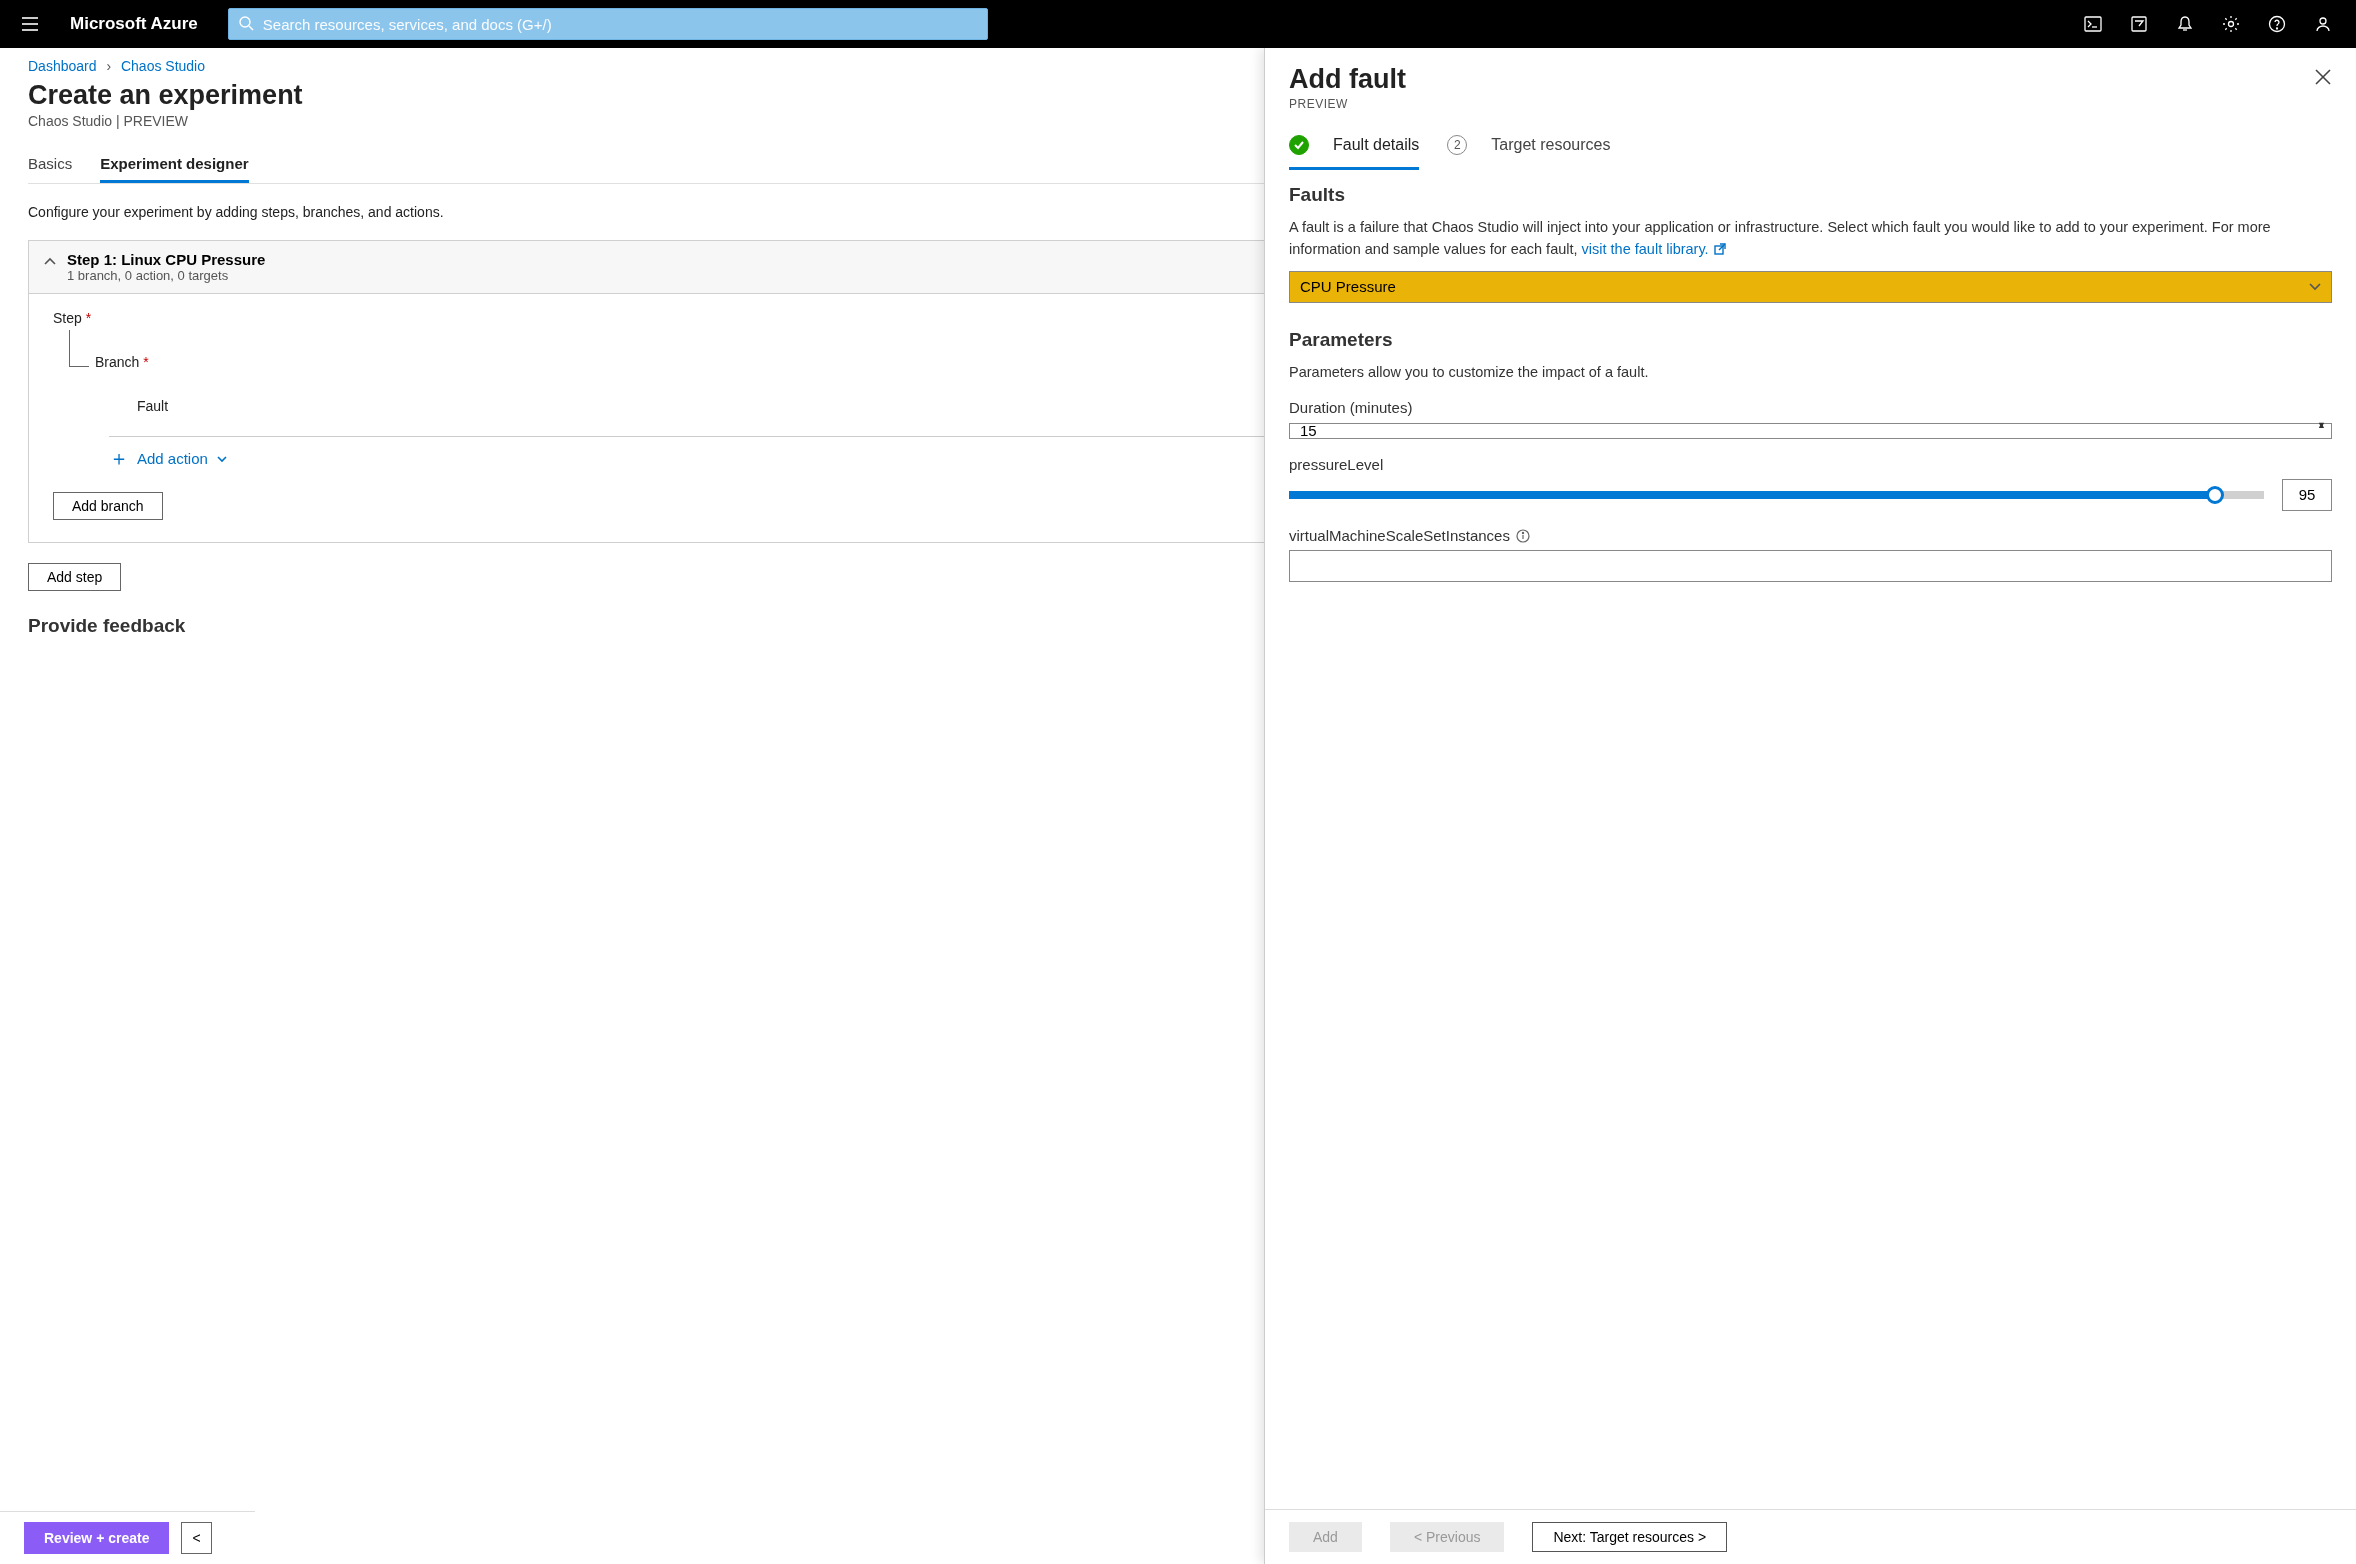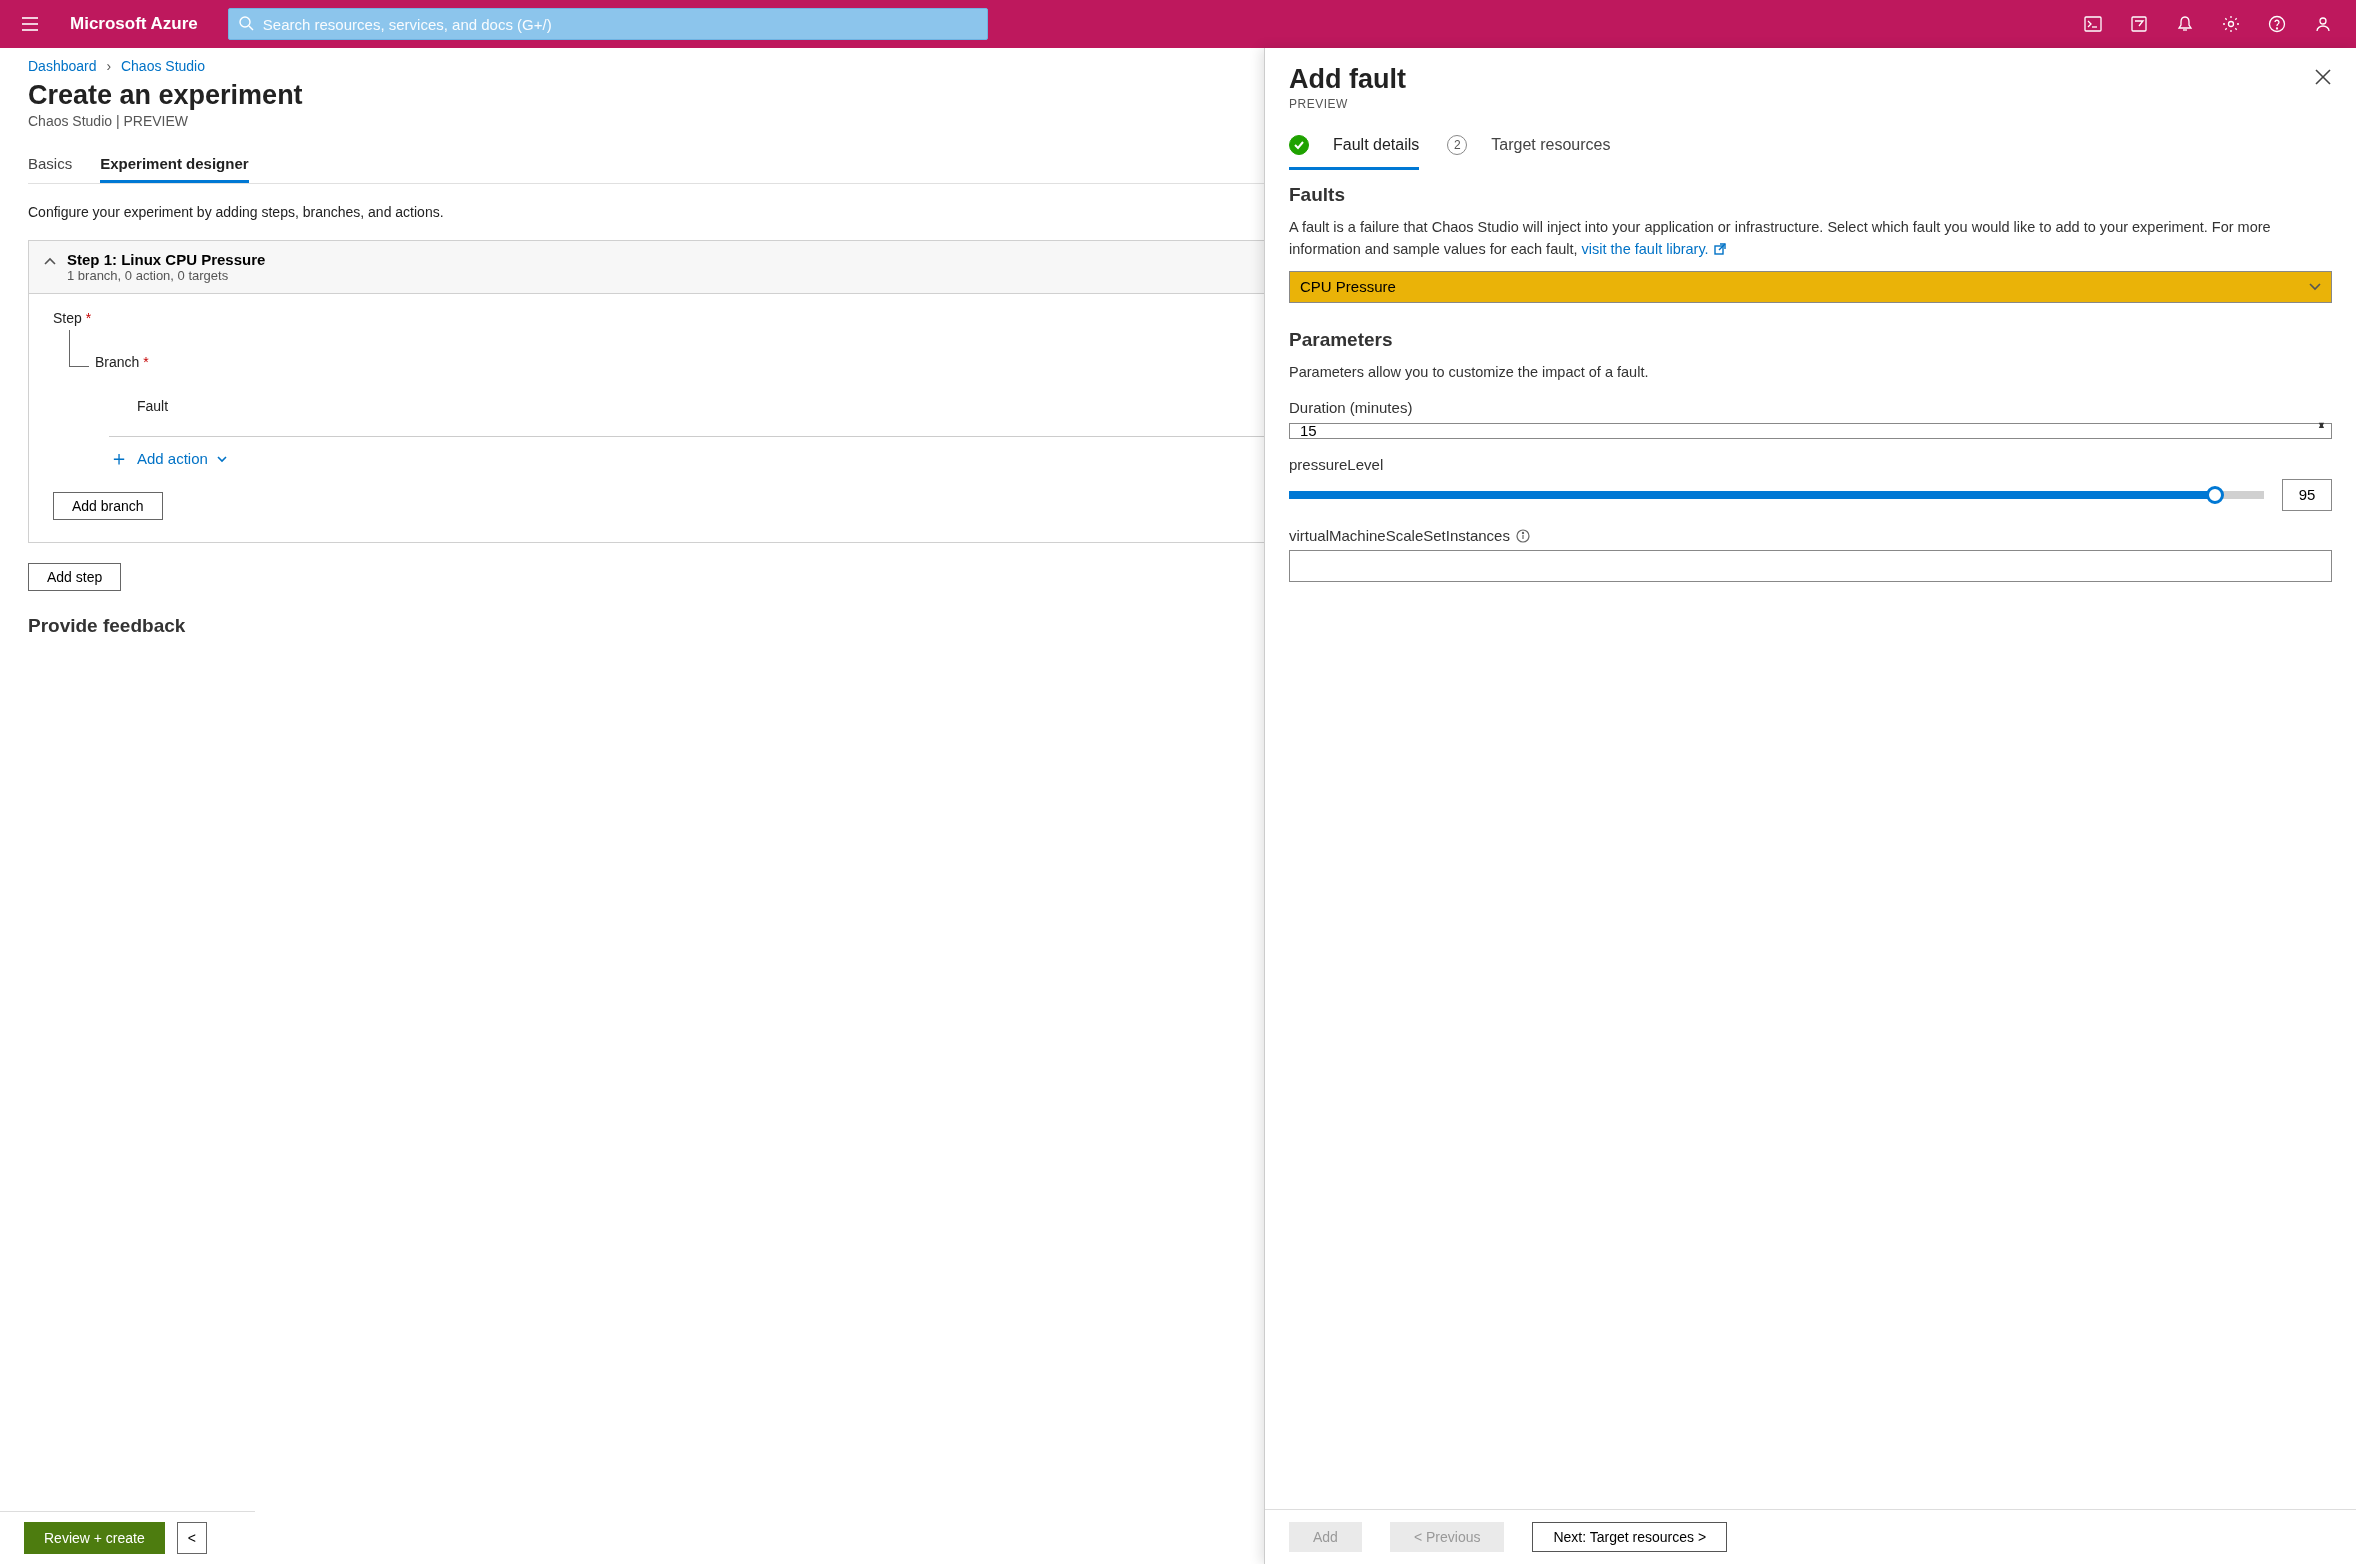--- a/index.html
+++ b/index.html
@@ -1,19 +1,19 @@
 <!DOCTYPE html>
 <html><head>
 <meta charset="utf-8">
 <style>
 * { box-sizing: border-box; margin: 0; padding: 0; font-family: 'Segoe UI', Arial, sans-serif; }
 body { background: #ffffff; overflow: hidden; }
 
 
-.topbar { background: #be185d; height: 48px; display: flex; align-items: center; padding: 0 10px; color: #fff; }
+.topbar { background: #000000; height: 48px; display: flex; align-items: center; padding: 0 10px; color: #fff; }
 .hamburger { width: 40px; height: 40px; display: flex; align-items: center; justify-content: center; cursor: pointer; }
 .hamburger svg { width: 18px; height: 18px; }
 .brand { font-size: 17px; font-weight: 600; margin: 0 30px 0 20px; }
 .searchbox { flex: 1; max-width: 760px; position: relative; }
 .searchbox input { width: 100%; height: 32px; background: #8cc5ec; border: 1px solid #6fb3e2; border-radius: 2px; padding: 0 10px 0 34px; color: #fff; font-size: 15px; outline: none; }
 .searchbox input::placeholder { color: #fff; opacity: 0.95; }
 .searchbox .sicon { position: absolute; left: 10px; top: 7px; }
 .topbar-icons { display: flex; margin-left: auto; }
 .topbar-icons .ticon { width: 46px; height: 48px; display: flex; align-items: center; justify-content: center; cursor: pointer; }
 
@@ -43,21 +43,21 @@
 .tree-indent { margin-left: 42px; position: relative; }
 .tree-indent::before { content: ''; position: absolute; left: -26px; top: -24px; width: 1px; height: 36px; background: #666; }
 .tree-indent::after { content: ''; position: absolute; left: -26px; top: 12px; width: 20px; height: 1px; background: #666; }
 .add-action { display: flex; align-items: center; gap: 8px; color: #0072c6; font-size: 15px; cursor: pointer; margin-left: 56px; margin-top: -6px; margin-bottom: 20px; }
 .add-action .plus { font-size: 20px; }
 
 .btn-outline { border: 1px solid #666; background: #fff; padding: 5px 18px; font-size: 14px; cursor: pointer; display: inline-block; }
 .feedback-heading { font-size: 19px; font-weight: 600; color: #333; margin-top: 24px; }
 
 .footer-bar { position: fixed; bottom: 0; left: 0; width: 255px; border-top: 1px solid #ddd; background: #fff; padding: 10px 24px; display: flex; gap: 12px; }
-.btn-primary { background: #4d7c0f; color: #fff; border: none; padding: 7px 20px; font-size: 14px; font-weight: 400; cursor: pointer; }
+.btn-primary { background: #8b5cf6; color: #fff; border: none; padding: 7px 20px; font-size: 14px; font-weight: 700; cursor: pointer; }
 .btn-nav { border: 1px solid #666; background: #fff; padding: 7px 10px; font-size: 14px; cursor: pointer; }
 
 
 .flyout { position: fixed; top: 48px; right: 0; bottom: 0; width: 1092px; background: #fff; border-left: 1px solid #ccc; box-shadow: -3px 0 12px rgba(0,0,0,0.12); display: flex; flex-direction: column; }
 .flyout-head { padding: 16px 24px 10px 24px; }
 .flyout-title { font-size: 27px; font-weight: 600; color: #222; }
 .flyout-sub { font-size: 12px; color: #555; letter-spacing: 0.5px; margin-top: 2px; }
 .flyout-close { position: absolute; top: 20px; right: 24px; cursor: pointer; font-size: 20px; color: #444; }
 
 .wizard-tabs { display: flex; gap: 28px; padding: 14px 24px 0 24px; border-bottom: none; }

